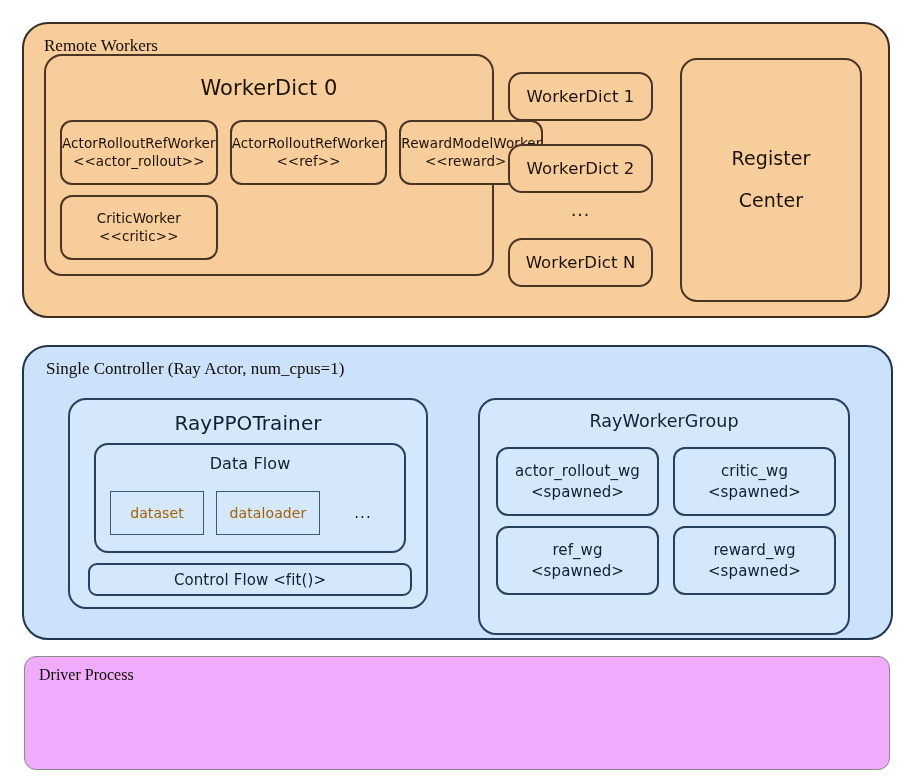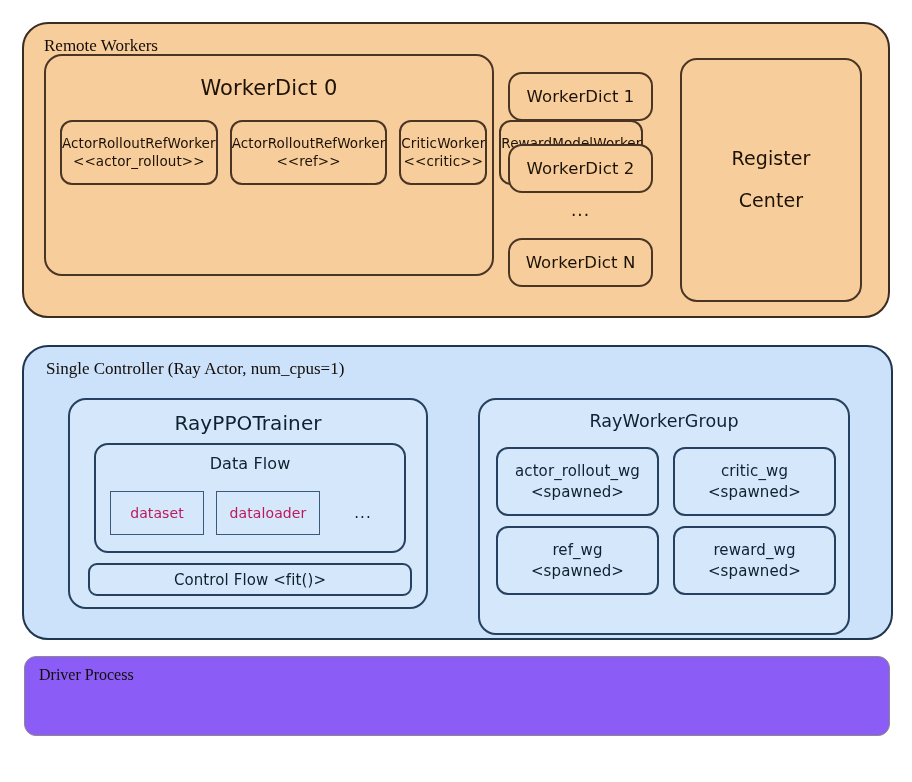--- a/index.html
+++ b/index.html
@@ -74,21 +74,21 @@
     margin-top: 20px;
     margin-bottom: 14px;
   }
   #wd0-grid {
     position: absolute;
     left: 14px;
     top: 64px;
     width: 422px;
     height: 140px;
     display: grid;
-    grid-template-columns: 1fr 1fr 1fr 1fr;
+    grid-template-columns: 1fr 1fr 1fr;
     grid-template-rows: 1fr 1fr;
     gap: 10px 12px;
   }
   .wd0-cell {
     position: relative;
     background: #f8cd9c;
     border: 2.2px solid #4a3524;
     border-radius: 12px;
     display: flex;
     flex-direction: column;
@@ -184,21 +184,21 @@
   }
   .sqbox {
     background: #d4e7fb;
     border: 1.8px solid #3a5a7c;
     border-radius: 0;
     height: 42px;
     display: flex;
     align-items: center;
     justify-content: center;
     font-size: 14px;
-    color: #be185d;
+    color: #a16207;
   }
   #dataset-box { width: 92px; }
   #dataloader-box { width: 102px; }
   #dataflow-ellipsis {
     flex: 1;
     text-align: center;
     font-size: 15px;
     color: #10202f;
     letter-spacing: 1px;
   }
@@ -245,22 +245,22 @@
     line-height: 1.35;
     font-size: 15px;
     color: #10202f;
   }
 
   
   #driver-process {
     left: 24px;
     top: 656px;
     width: 866px;
-    height: 80px;
-    background: #8b5cf6;
+    height: 114px;
+    background: #f0abfc;
     border: 1.6px solid #8a8a8a;
     border-radius: 12px;
   }
   #driver-process-title {
     left: 14px;
     top: 9px;
     font-size: 16px;
   }
   #run-ppo {
     position: absolute;
@@ -284,26 +284,26 @@
   <div id="wd0-grid">
     <div class="wd0-cell hand">
       <span>ActorRolloutRefWorker</span>
       <span>&lt;&lt;actor_rollout&gt;&gt;</span>
     </div>
     <div class="wd0-cell hand">
       <span>ActorRolloutRefWorker</span>
       <span>&lt;&lt;ref&gt;&gt;</span>
     </div>
     <div class="wd0-cell hand">
+      <span>RewardModelWorker</span>
+      <span>&lt;&lt;reward&gt;&gt;</span>
+    </div>
+    <div class="wd0-cell hand">
       <span>CriticWorker</span>
       <span>&lt;&lt;critic&gt;&gt;</span>
-    </div>
-    <div class="wd0-cell hand">
-      <span>RewardModelWorker</span>
-      <span>&lt;&lt;reward&gt;&gt;</span>
     </div>
   </div>
 </div>
 
 <div class="box obox hand wd-small" id="workerdict1">
   <span>WorkerDict 1</span>
 </div>
 <div class="box obox hand wd-small" id="workerdict2">
   <span>WorkerDict 2</span>
 </div>

